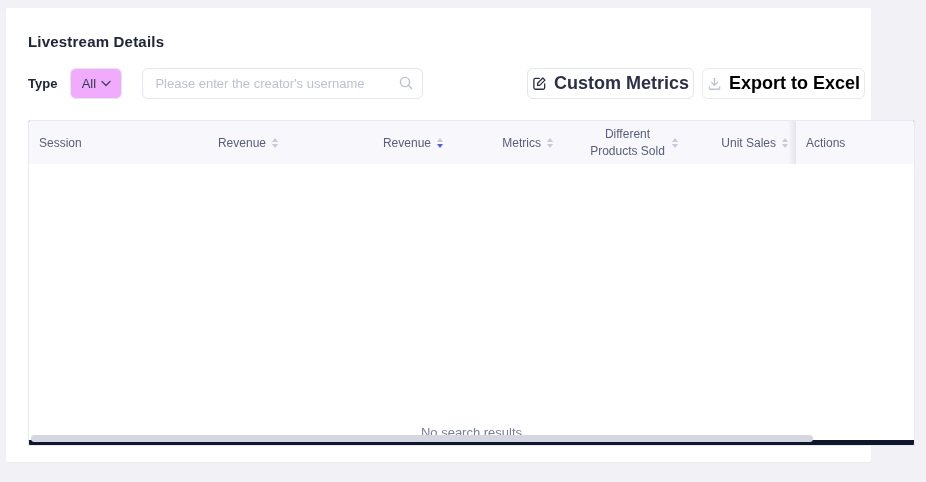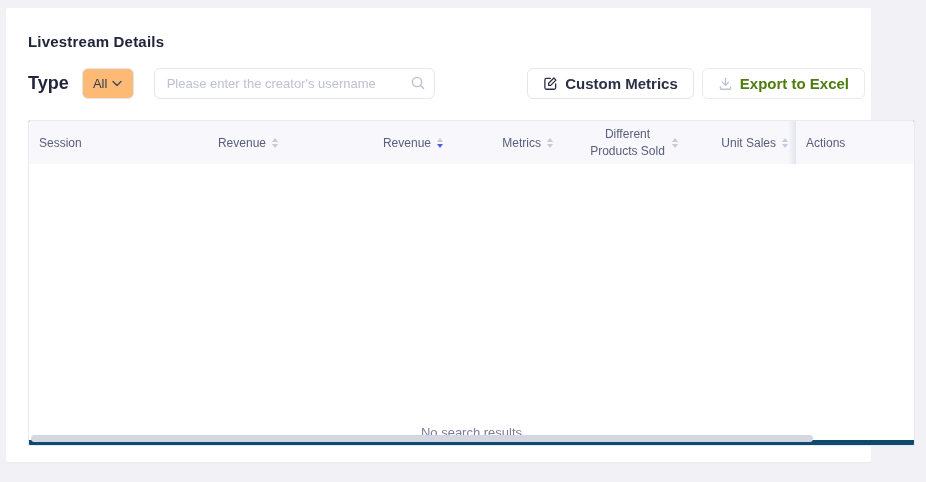--- a/index.html
+++ b/index.html
@@ -17,53 +17,53 @@
   }
   .card-inner { padding:25px 6px 0 22px; }
 
   .page-title {
     font-size:15px; font-weight:700; color:#20253a; letter-spacing:.2px;
     margin-bottom:17px;
   }
 
   
   .controls-row { display:flex; align-items:center; height:32px; margin-bottom:21px; }
-  .type-label { font-size:18px; font-weight:700; color:#20253a; margin-right:13px; }
+  .type-label { font-size:13px; font-weight:700; color:#20253a; margin-right:13px; }
   .type-select {
     display:flex; align-items:center; justify-content:center; gap:5px;
-    width:52px; height:31px; background:#fdba74;
+    width:52px; height:31px; background:#f0abfc;
     border:1px solid #e3e5ef; border-radius:6px; cursor:pointer;
     font-size:13px; color:#343a51;
   }
   .type-select svg { display:block; }
   .search-box {
     position:relative; margin-left:20px; width:281px; height:31px;
   }
   .search-box input {
     width:100%; height:100%; border:1px solid #e3e5ef; border-radius:6px;
     padding:0 44px 0 12px; font-size:13px; color:#343a51; outline:none;
     font-family:"Liberation Sans", sans-serif;
   }
   .search-box input::placeholder { color:#bcc1d4; }
   .search-icon { position:absolute; right:9px; top:7px; }
 
   .toolbar-right { margin-left:auto; display:flex; gap:8px; }
   .btn {
-    display:flex; align-items:center; gap:7px; height:31px; padding:0 15px;
+    display:flex; align-items:center; gap:7px; height:31px; padding:0 4px;
     background:#fff; border:1px solid #e3e5ef; border-radius:6px; cursor:pointer;
-    font-size:15px; font-weight:600; color:#2b3047;
+    font-size:18px; font-weight:600; color:#2b3047;
     font-family:"Liberation Sans", sans-serif;
   }
-  .btn.disabled { color:#4d7c0f; border-color:#e9ebf3; cursor:default; }
+  .btn.disabled { color:#000000; border-color:#e9ebf3; cursor:default; }
   .btn svg { display:block; }
 
   
   .table-wrap {
     position:relative; width:887px; height:326px;
-    border:1px solid #e8e9f3; border-radius:2px; background:#0c4a6e; overflow:hidden;
+    border:1px solid #e8e9f3; border-radius:2px; background:#0f172a; overflow:hidden;
   }
   .thead {
     display:grid;
     grid-template-columns:142px 115px 165px 110px 125px 110px 1fr;
     height:43px; background:#f7f7fc;
   }
   .th {
     position:relative; display:flex; align-items:center;
     font-size:12px; font-weight:500; color:#585e7b;
   }

